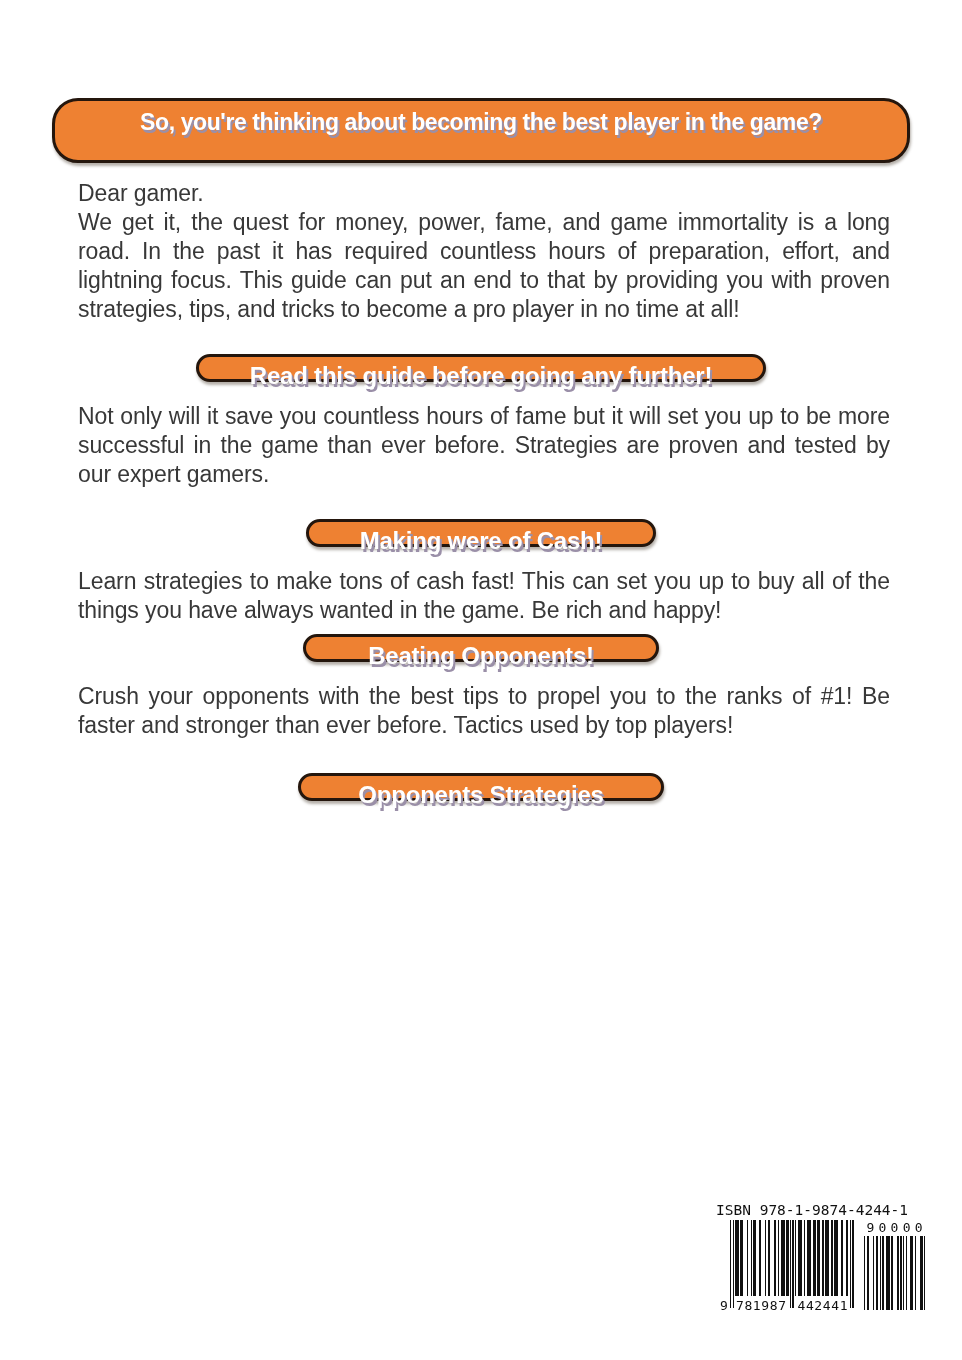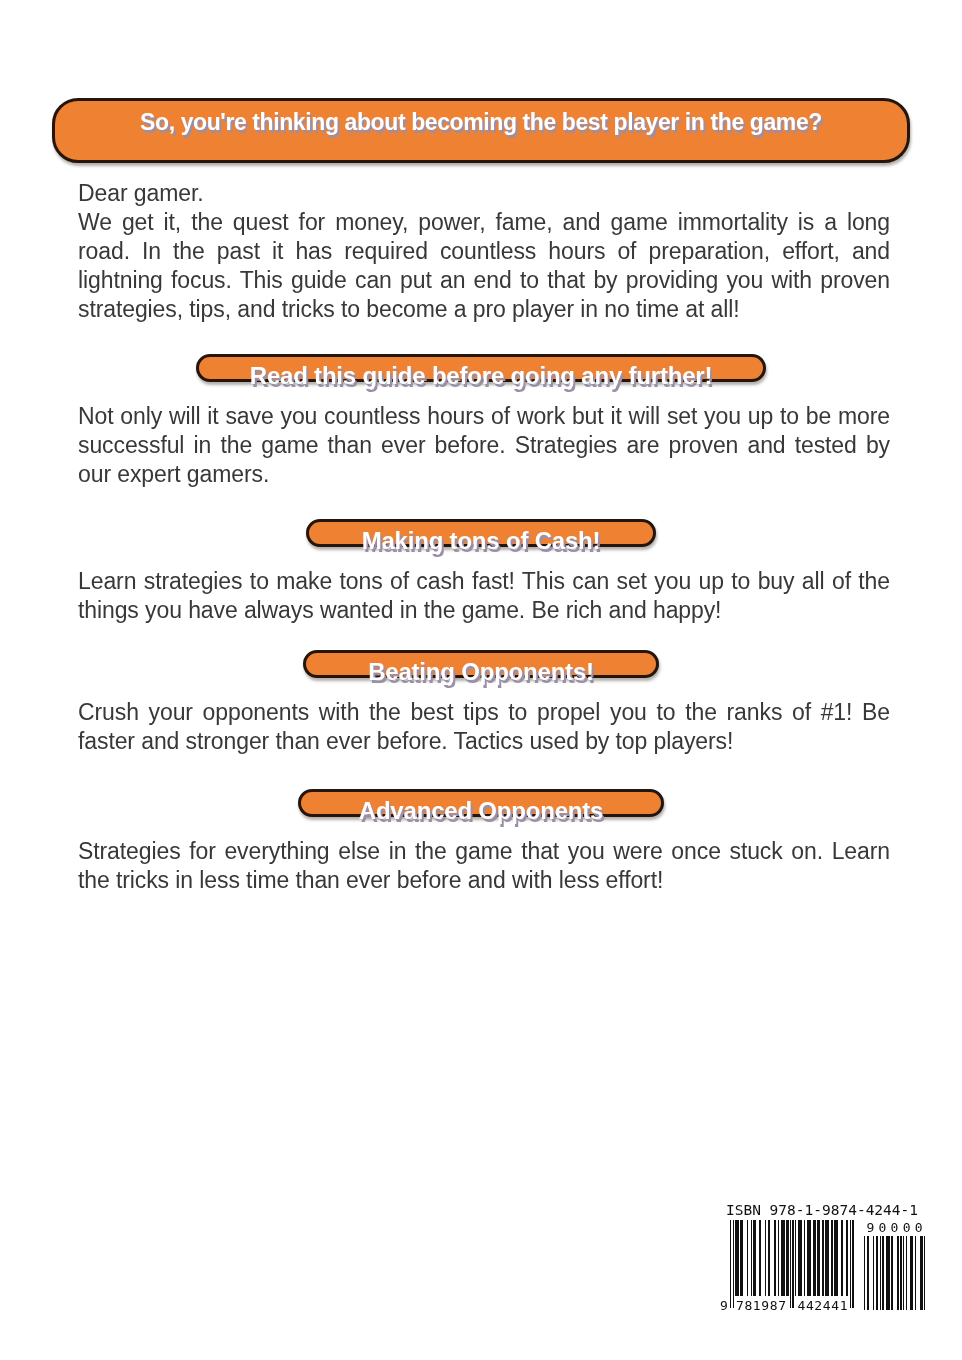--- a/index.html
+++ b/index.html
@@ -15,63 +15,62 @@
     border-radius:26px;
     color:var(--banner_text,#fff);
     font-weight:bold;text-align:center;white-space:nowrap;
     text-shadow:2px 3px 0 var(--banner_text_shadow,#9A8FA8);
     box-shadow:1px 3px 3px rgba(40,25,10,.35);
   }
   .banner-main{width:858px;height:65px;line-height:43px;font-size:23px;margin-top:98px;letter-spacing:-0.4px;}
   .banner-sub{height:28px;line-height:37px;font-size:24px;letter-spacing:-0.2px;}
   .w-read {width:570px;margin-top:30px;}
   .w-cash {width:350px;margin-top:30px;}
-  .w-opp  {width:356px;margin-top:25px;text-align:center;}
+  .w-opp  {width:356px;margin-top:9px;text-align:center;}
   .w-items{width:340px;margin-top:27px;}
   .w-adv  {width:366px;margin-top:33px;}
   .para{
     margin:20px 72px 0 78px;
     font-size:23px;line-height:29px;letter-spacing:-0.1px;
     color:var(--body_text,#383838);
     text-align:justify;
   }
   .para-intro{margin-top:16px;}
   .greeting{display:block;text-align:left;}
-  .barcode{position:absolute;left:716px;top:1202px;width:212px;text-align:center;}
+  .barcode{position:absolute;left:716px;top:1202px;width:212px;}
   .isbn-line{
     font-family:"DejaVu Sans Mono",monospace;font-size:14.5px;color:#111;
     white-space:nowrap;
   }
   .bars-row{display:flex;justify-content:center;align-items:flex-start;gap:8px;margin-top:2px;}
   .bars-row svg{fill:var(--barcode_bar,#111);}
 </style>
 </head>
 <body>
 
 <div class="page">
 
   <div class="banner banner-main">So, you're thinking about becoming the best player in the game?</div>
 
   <div class="para para-intro">
     <span class="greeting">Dear gamer.</span>
     <span>We get it, the quest for money, power, fame, and game immortality is a long road. In the past it has required countless hours of preparation, effort, and lightning focus. This guide can put an end to that by providing you with proven strategies, tips, and tricks to become a pro player in no time at all!</span>
   </div>
 
   <div class="banner banner-sub w-read">Read this guide before going any further!</div>
-  <div class="para">Not only will it save you countless hours of work but it will set you up to be more successful in the game than ever before. Strategies are proven and tested by our expert gamers.</div>
+  <div class="para">Not only will it save you countless hours of fame but it will set you up to be more successful in the game than ever before. Strategies are proven and tested by our expert gamers.</div>
 
-  <div class="banner banner-sub w-cash">Making tons of Cash!</div>
+  <div class="banner banner-sub w-cash">Making were of Cash!</div>
   <div class="para">Learn strategies to make tons of cash fast! This can set you up to buy all of the things you have always wanted in the game. Be rich and happy!</div>
 
   <div class="banner banner-sub w-opp">Beating Opponents!</div>
   <div class="para">Crush your opponents with the best tips to propel you to the ranks of #1! Be faster and stronger than ever before. Tactics used by top players!</div>
 
 
-  <div class="banner banner-sub w-adv">Advanced Opponents</div>
-  <div class="para">Strategies for everything else in the game that you were once stuck on. Learn the tricks in less time than ever before and with less effort!</div>
+  <div class="banner banner-sub w-adv">Opponents Strategies</div>
 
   <div class="barcode">
     <div class="isbn-line">ISBN 978-1-9874-4244-1</div>
     <div class="bars-row">
       <svg width="137" height="94" viewBox="-11 0 137 94" shape-rendering="crispEdges" aria-hidden="true">
           <rect x="0.00" y="0" width="1.3" height="88"></rect>
           <rect x="2.60" y="0" width="1.3" height="88"></rect>
           <rect x="5.20" y="0" width="1.3" height="76"></rect>
           <rect x="6.50" y="0" width="1.3" height="76"></rect>
           <rect x="7.80" y="0" width="1.3" height="76"></rect>

